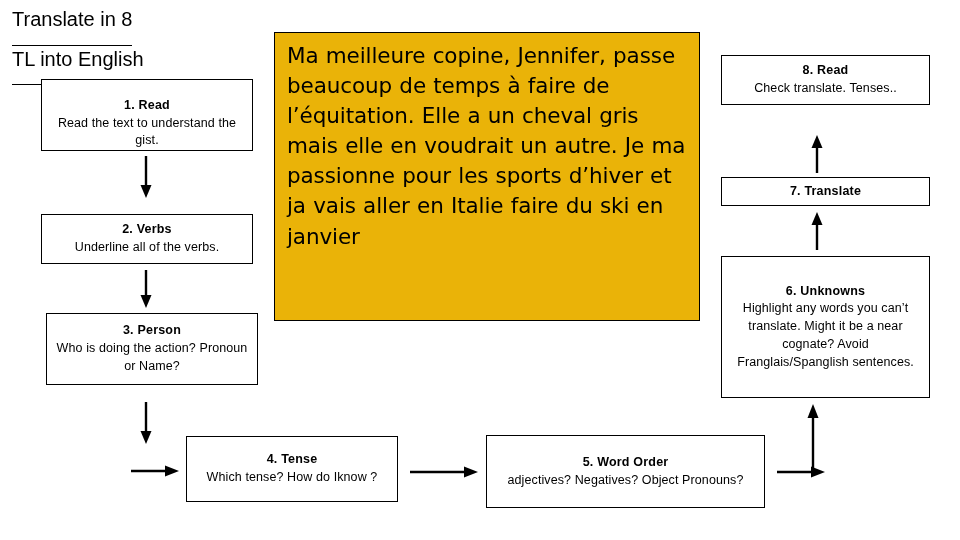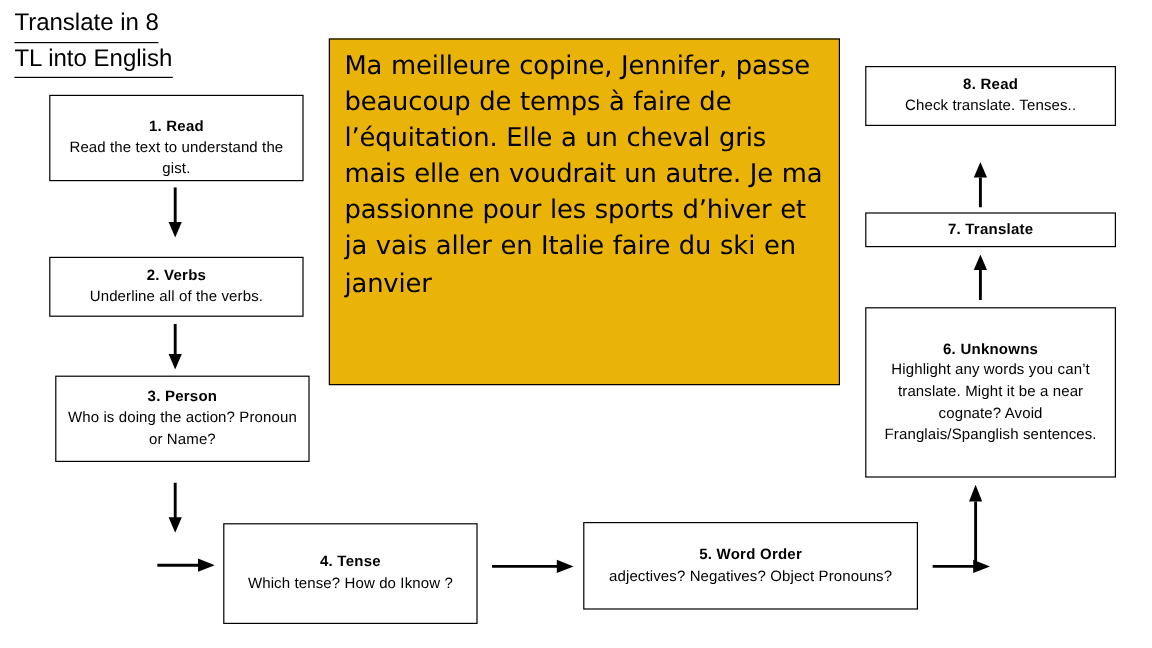--- a/index.html
+++ b/index.html
@@ -46,21 +46,21 @@
     top: 6px;
     width: 230px;
     font-size: 20px;
     line-height: 1.33;
     color: #000000;
     letter-spacing: 0px;
   }
   #title span {
     border-bottom: 1.5px solid #000;
     display: inline-block;
-    padding-bottom: 2px;
+    padding-bottom: 12px;
   }
   
   #passage {
     position: absolute;
     left: 274px;
     top: 32px;
     width: 426px;
     height: 289px;
     box-sizing: border-box;
     border: 1px solid #000000;
@@ -127,21 +127,21 @@
     </svg>
   </div>
 
   <div class="arrow" style="left:131px; top:463px;">
     <svg width="48" height="16" viewBox="0 0 48 16">
       <line x1="0" y1="8" x2="38" y2="8" stroke="#000" stroke-width="2.4"></line>
       <polygon points="48,8 34,2.5 34,13.5" fill="#000"></polygon>
     </svg>
   </div>
 
-  <div class="box" style="left:186px; top:436px; width:212px; height:84px;">
+  <div class="box" style="left:186px; top:436px; width:212px; height:66px;">
     <div class="b-title">4.  Tense</div>
     <div class="b-body">Which tense?  How do Iknow ?</div>
   </div>
 
   <div class="arrow" style="left:410px; top:464px;">
     <svg width="68" height="16" viewBox="0 0 68 16">
       <line x1="0" y1="8" x2="57" y2="8" stroke="#000" stroke-width="2.4"></line>
       <polygon points="68,8 54,2.5 54,13.5" fill="#000"></polygon>
     </svg>
   </div>

